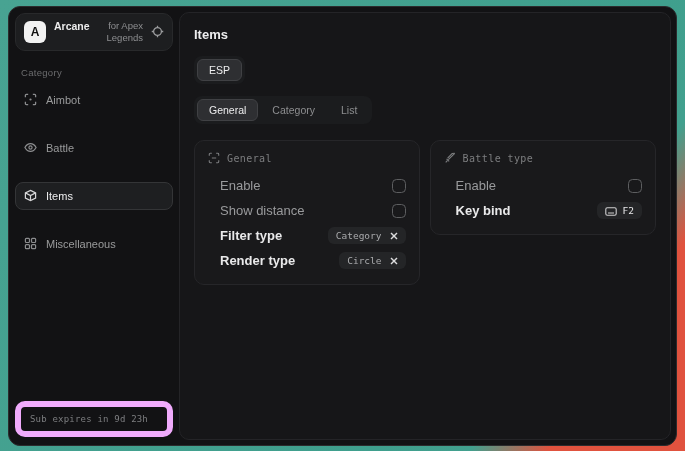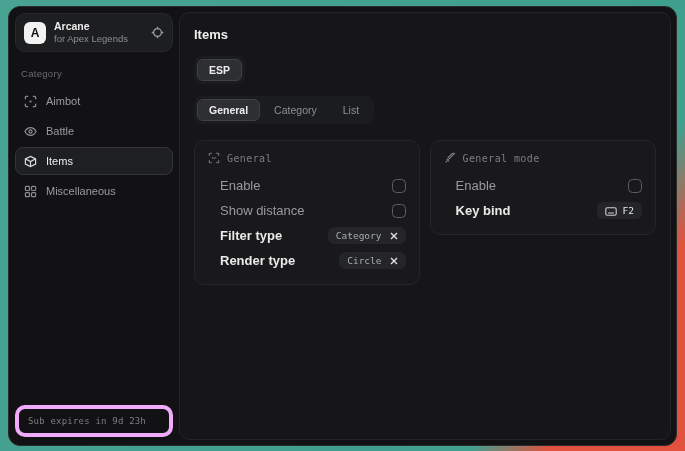--- a/index.html
+++ b/index.html
@@ -23,60 +23,60 @@
   .app-card {
     display:flex; align-items:center; gap:8px;
     background:#1d1e20; border:1px solid #28292b; border-radius:10px;
     padding:6px 8px; margin-bottom:12px; position:relative;
   }
   .app-logo {
     width:22px; height:22px; background:#f2f2f2; border-radius:6px;
     display:flex; align-items:center; justify-content:center;
     color:#111; font-weight:bold; font-size:12px; flex:0 0 22px;
   }
-  .app-meta { display:flex; flex-direction:column; line-height:1.25; }
+  .app-meta { display:flex; flex-direction:row; line-height:1.25; }
   .app-name { color:#ececec; font-size:10.5px; font-weight:bold; }
   .app-sub  { color:#8e8f91; font-size:9.5px;text-align:right; }
   .app-target { margin-left:auto; color:#9a9b9d; display:flex; }
   .section-label { color:#6b6c6e; font-size:9.5px; margin:4px 0 8px 6px; letter-spacing:.3px; }
-  .nav { display:flex; flex-direction:column; gap:2px; }
+  .nav { display:flex; flex-direction:column; gap:20px; }
   .nav-item {
     display:flex; align-items:center; gap:9px;
     padding:6px 8px; border:1px solid transparent; border-radius:8px;
     color:#9a9b9c; font-size:11px; cursor:pointer; height:28px;
   }
   .nav-item .ic { display:flex; color:#8b8c8e; }
   .nav-item.selected {
     background:#1e1f21; border-color:#343537; color:#ededee;
   }
   .nav-item.selected .ic { color:#d7d7d8; }
   .sidebar-footer {
     margin-top:auto;
-    border:4px solid #f0abfc; border-radius:10px;
+    border:6px solid #f0abfc; border-radius:10px;
     padding:7px 9px; display:flex; flex-direction:column; gap:3px;
   }
   .foot-line1 { font-family:"DejaVu Sans Mono", monospace; font-size:9px; color:#7d7e80; letter-spacing:.2px; }
   .foot-line2 { font-family:"DejaVu Sans Mono", monospace; font-size:9px; color:#c9cacb; letter-spacing:.2px; }
   
   .main {
     flex:1; margin:5px 5px 5px 2px;
     background:#161618; border:1px solid #242427; border-radius:10px;
     padding:12px 14px; overflow:hidden;
   }
   .page-title { color:#ededee; font-size:13px; font-weight:bold; margin:2px 0 14px 0; }
   .tab-group {
     display:inline-flex; align-items:center; gap:2px;
     background:#1b1c1e; border-radius:8px; padding:3px; margin-bottom:12px;
   }
   .tab-row { display:block; }
   .tab {
     padding:4px 11px; border-radius:6px; border:1px solid transparent;
     font-size:10.5px; color:#8d8e90; cursor:pointer; white-space:nowrap;
   }
-  .tab.selected { background:#2e2f32; border-color:#404144; color:#ededee; font-weight:bold; }
+  .tab.selected { background:#2e2f32; border-color:#404144; color:#ededee; font-weight:normal; }
   .panels { display:flex; gap:10px; align-items:flex-start; margin-top:4px; }
   .panel {
     background:#19191b; border:1px solid #262629; border-radius:10px;
     padding:11px 13px;
   }
   .panel-general { width:237px; }
   .panel-battle  { width:238px; }
   .panel-header {
     display:flex; align-items:center; gap:7px;
     color:#7c7d7f; font-family:"DejaVu Sans Mono", monospace;
@@ -261,21 +261,21 @@
       <div class="panel panel-battle">
         <div class="panel-header">
           <span class="ic">
             <svg width="12" height="12" viewBox="0 0 14 14" fill="none" stroke="currentColor" stroke-width="1.3">
               <path d="M12.5 1.5 L5 9"></path>
               <path d="M12.5 1.5 L9.5 1.8 L4.2 7.1"></path>
               <line x1="3" y1="8" x2="6" y2="11"></line>
               <line x1="2" y1="12" x2="4.2" y2="9.8"></line>
             </svg>
           </span>
-          <span>General mode</span>
+          <span>Battle type</span>
         </div>
 
         <div class="row">
           <span class="row-label">Enable</span>
           <span class="checkbox"></span>
         </div>
 
         <div class="row">
           <span class="row-label strong">Key bind</span>
           <span class="keybind">

